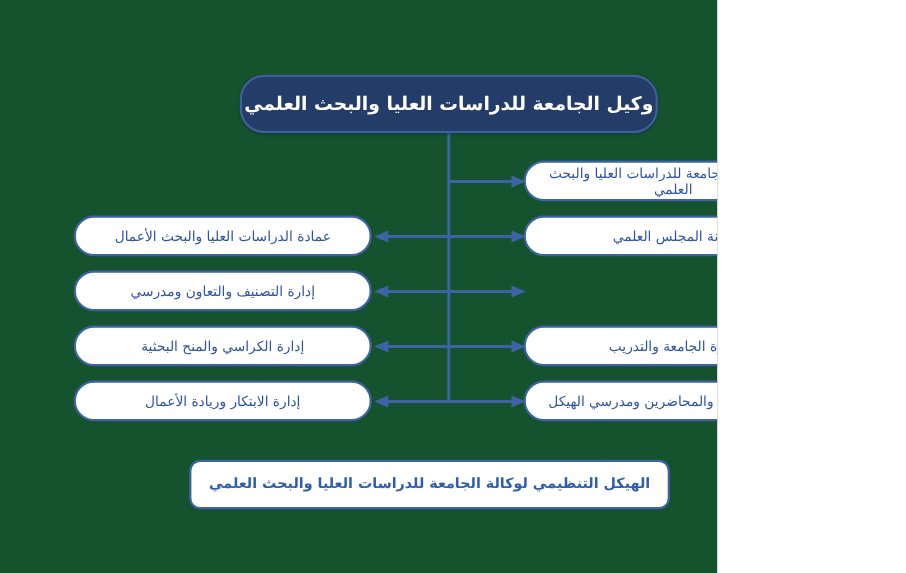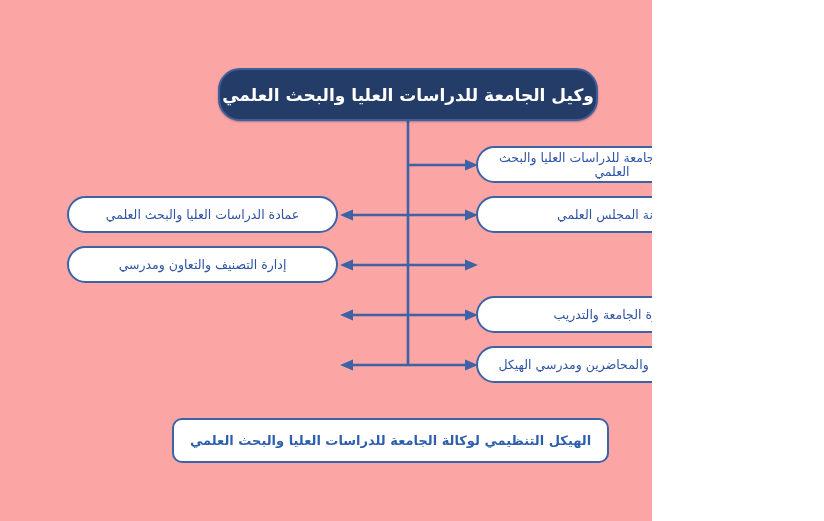--- a/index.html
+++ b/index.html
@@ -5,21 +5,21 @@
   html, body {
     margin: 0;
     padding: 0;
     background: #ffffff;
     font-family: "DejaVu Sans", sans-serif;
   }
   .canvas {
     position: relative;
     width: 652px;
     height: 521px;
-    background: #fca5a5;
+    background: #14532d;
     overflow: hidden;
   }
   .connectors {
     position: absolute;
     left: 0;
     top: 0;
     width: 824px;
     height: 521px;
   }
   .node {
@@ -119,23 +119,29 @@
     <span>أمانة المجلس العلمي</span>
   </div>
   <div class="node pill right r4">
     <span>إدارة الجامعة والتدريب</span>
   </div>
   <div class="node pill right r5">
     <span>إدارة المعيدين والمحاضرين ومدرسي الهيكل</span>
   </div>
 
   <div class="node pill left r2">
-    <span>عمادة الدراسات العليا والبحث العلمي</span>
+    <span>عمادة الدراسات العليا والبحث الأعمال</span>
   </div>
   <div class="node pill left r3">
     <span>إدارة التصنيف والتعاون ومدرسي</span>
+  </div>
+  <div class="node pill left r4">
+    <span>إدارة الكراسي والمنح البحثية</span>
+  </div>
+  <div class="node pill left r5">
+    <span>إدارة الابتكار وريادة الأعمال</span>
   </div>
 
   <div class="node caption-box">
     <span>الهيكل التنظيمي لوكالة الجامعة للدراسات العليا والبحث العلمي</span>
   </div>
 
 </div>
 
 </body></html>

